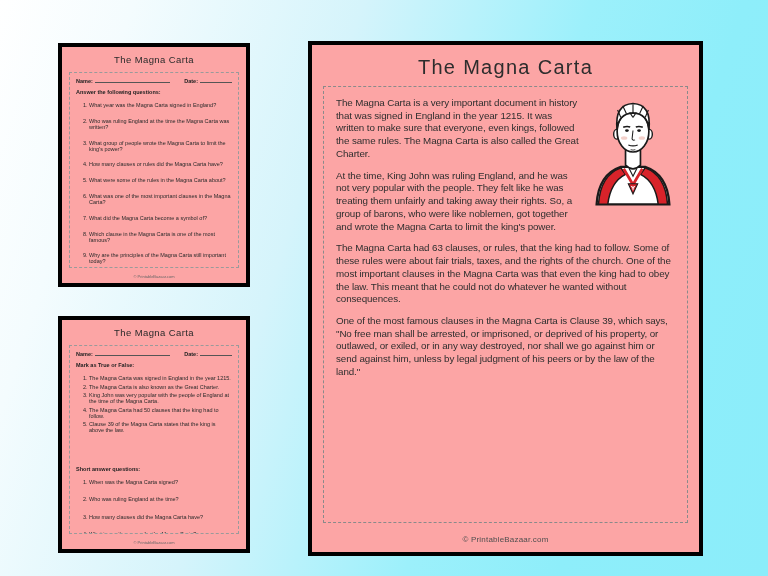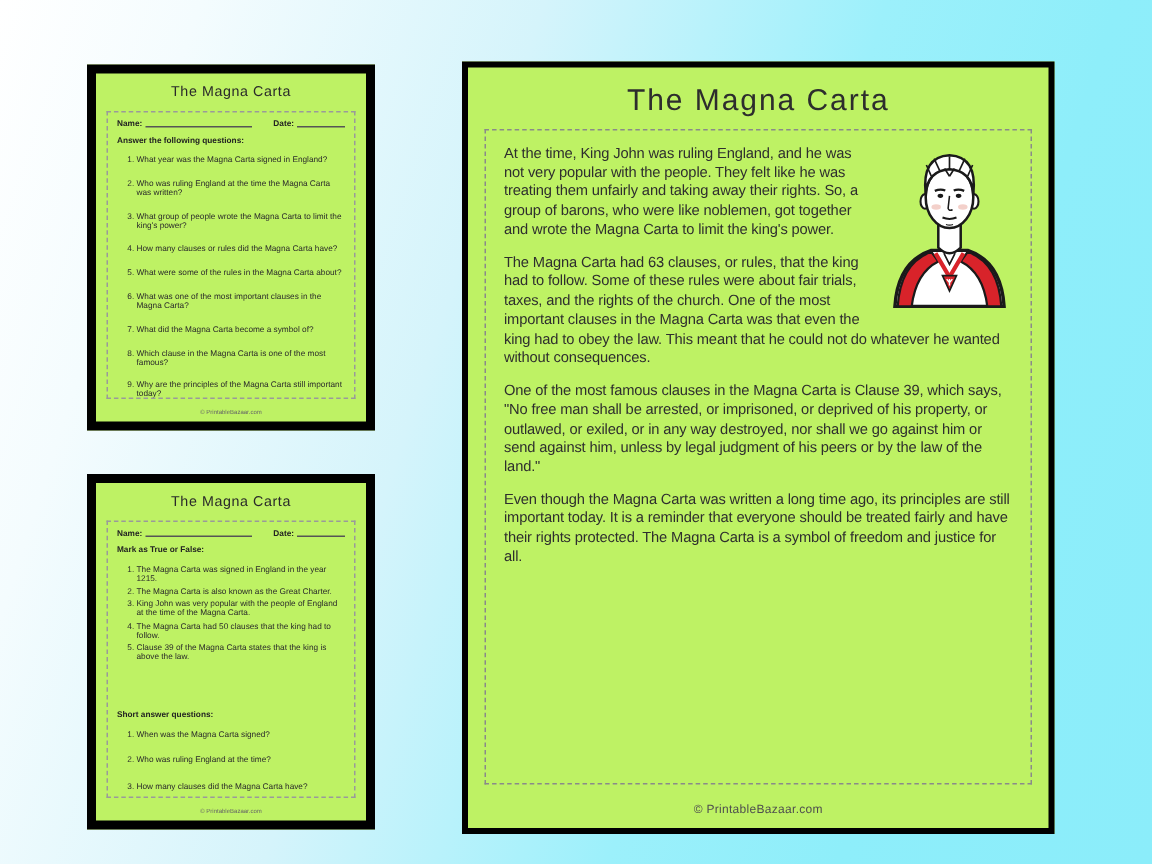--- a/index.html
+++ b/index.html
@@ -2,21 +2,21 @@
 <html><head>
 <meta charset="utf-8">
 <style>
   * { margin:0; padding:0; box-sizing:border-box; }
   html,body { width:768px; height:576px; overflow:hidden; }
   body {
     font-family:"Liberation Sans", sans-serif;
     background:linear-gradient(108deg,#ffffff 0%,#f4fcfe 14%,#d5f4fb 38%,#9cf0fb 62%,#8eeefa 78%,#8bedfa 100%);
     position:relative;
   }
-  .card { position:absolute; background:#bef264; border:6px solid #000000; }
+  .card { position:absolute; background:#fca5a5; border:4px solid #000000; }
 
   
   #card-questions { left:58px; top:43px; width:192px; height:244px; }
   #card-truefalse { left:58px; top:316px; width:192px; height:237px; }
 
   .ws-title { text-align:center; font-size:9.5px; letter-spacing:.4px; color:#2a2a2a; margin-top:7px; }
   .ws-box {
     position:absolute; left:7px; right:7px; top:25px; bottom:15px;
     border:1px dashed #9a9a9a; padding:5px 6px 3px 6px; overflow:hidden;
     color:#222;
@@ -138,19 +138,19 @@
 
       <ellipse cx="38.5" cy="33" rx="2" ry="1.5" fill="#1a1a1a"></ellipse>
       <ellipse cx="51.5" cy="33" rx="2" ry="1.5" fill="#1a1a1a"></ellipse>
 
       <path d="M45 33 L44 42 Q44.6 44 47.2 43" stroke="#1a1a1a" stroke-width="1.1" fill="none"></path>
 
       <path d="M40 48.5 Q45 50.5 50 48.5" stroke="#1a1a1a" stroke-width="1.4" fill="none"></path>
       <path d="M42.5 53.5 Q45 54.5 47.5 53.5" stroke="#1a1a1a" stroke-width=".9" fill="none"></path>
     </svg>
 
+    <p>The Magna Carta is a very important document in history that was signed in England in the year 1215.  It was written to make sure that everyone, even kings, followed the same rules. The Magna Carta is also called the Great Charter.</p>
     <p>At the time, King John was ruling England, and he was not very popular with the people. They felt like he was treating them unfairly and taking away their rights. So, a group of barons, who were like noblemen, got together and wrote the Magna Carta to limit the king's power.</p>
     <p>The Magna Carta had 63 clauses, or rules, that the king had to follow. Some of these rules were about fair trials, taxes, and the rights of the church. One of the most important clauses in the Magna Carta was that even the king had to obey the law. This meant that he could not do whatever he wanted without consequences.</p>
     <p>One of the most famous clauses in the Magna Carta is Clause 39, which says, "No free man shall be arrested, or imprisoned, or deprived of his property, or outlawed, or exiled, or in any way destroyed, nor shall we go against him or send against him, unless by legal judgment of his peers or by the law of the land."</p>
-    <p>Even though the Magna Carta was written a long time ago, its principles are still important today. It is a reminder that everyone should be treated fairly and have their rights protected. The Magna Carta is a symbol of freedom and justice for all.</p>
   </div>
   <div class="main-footer">© PrintableBazaar.com</div>
 </div>
 
 </body></html>

